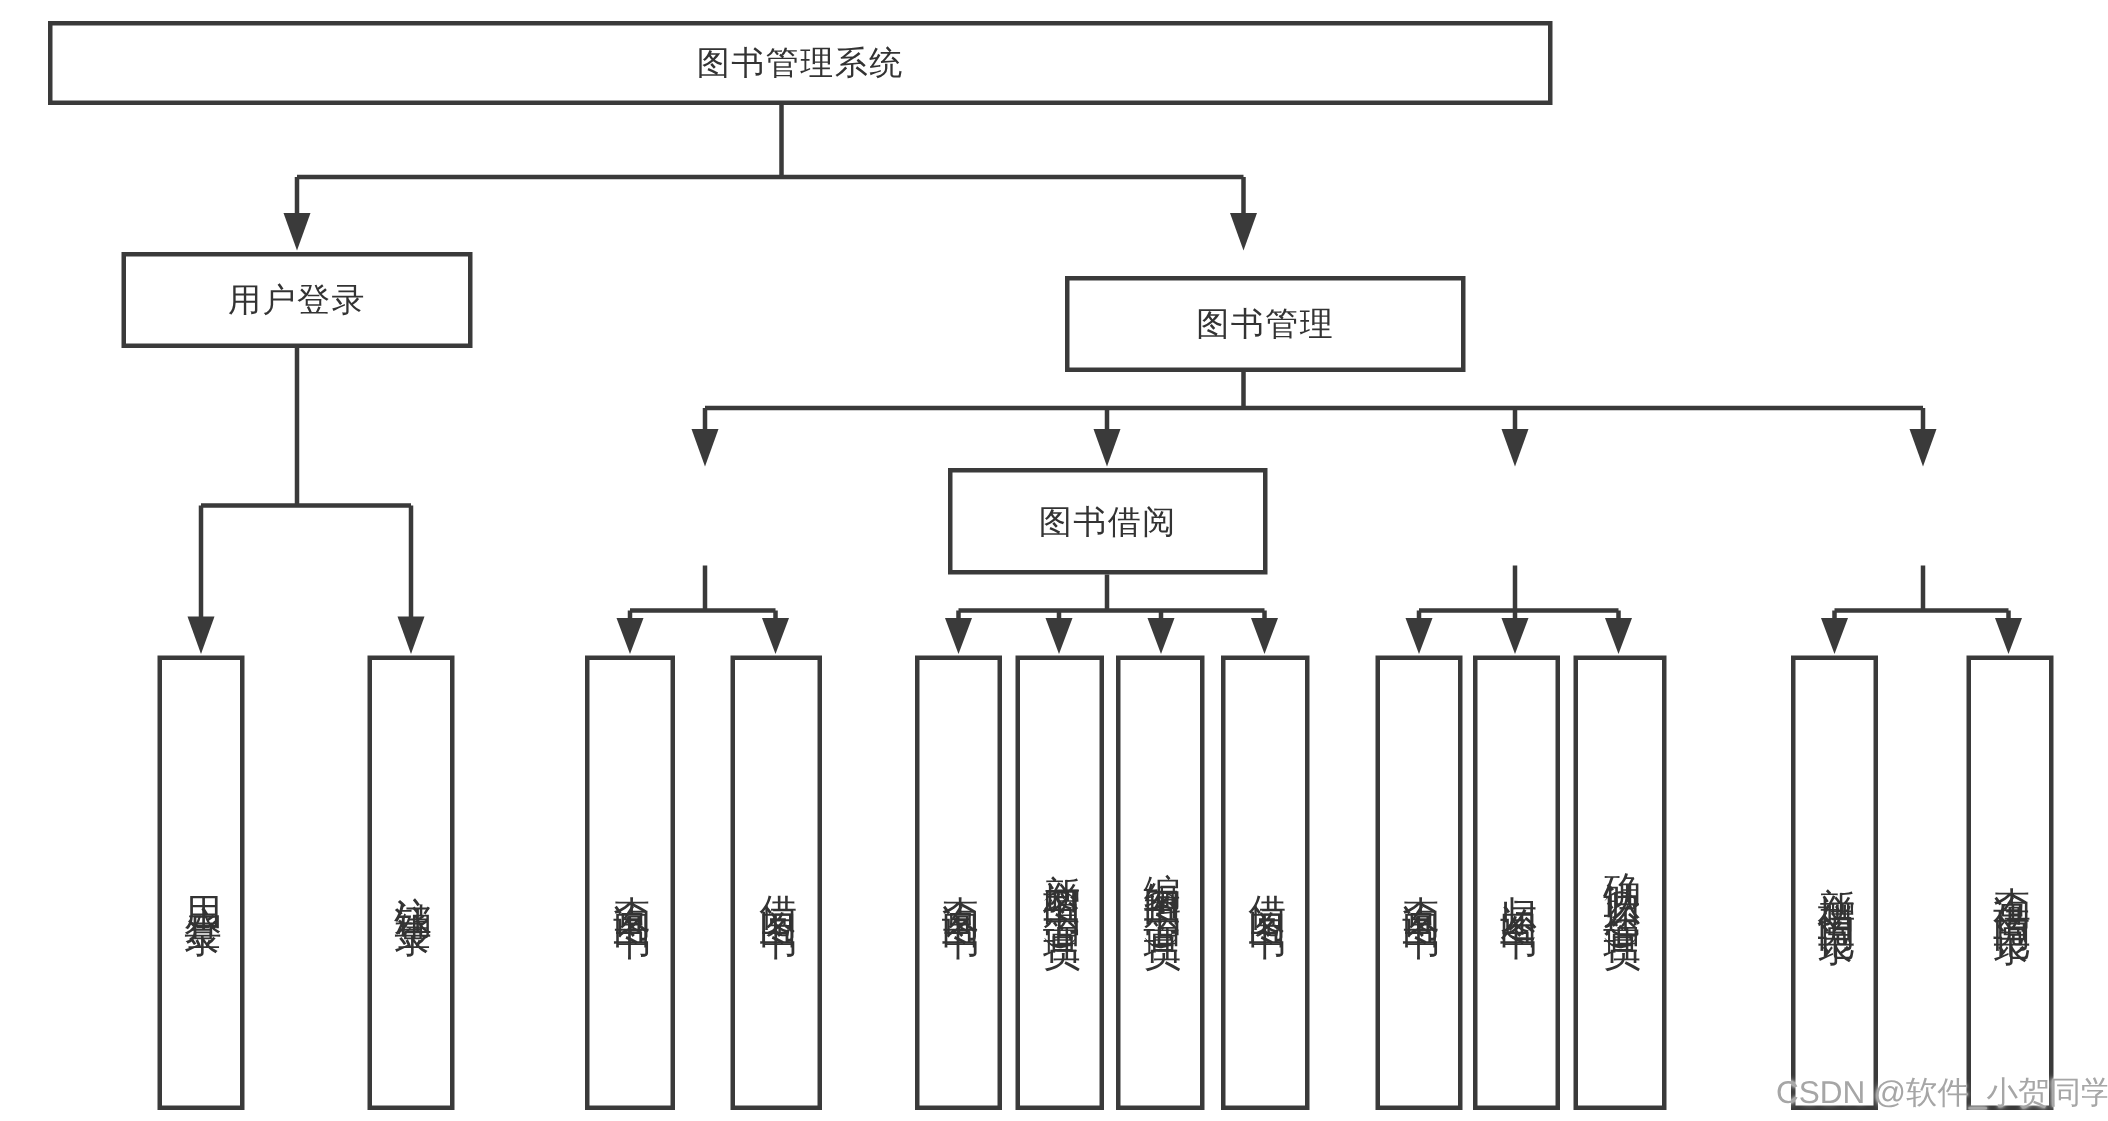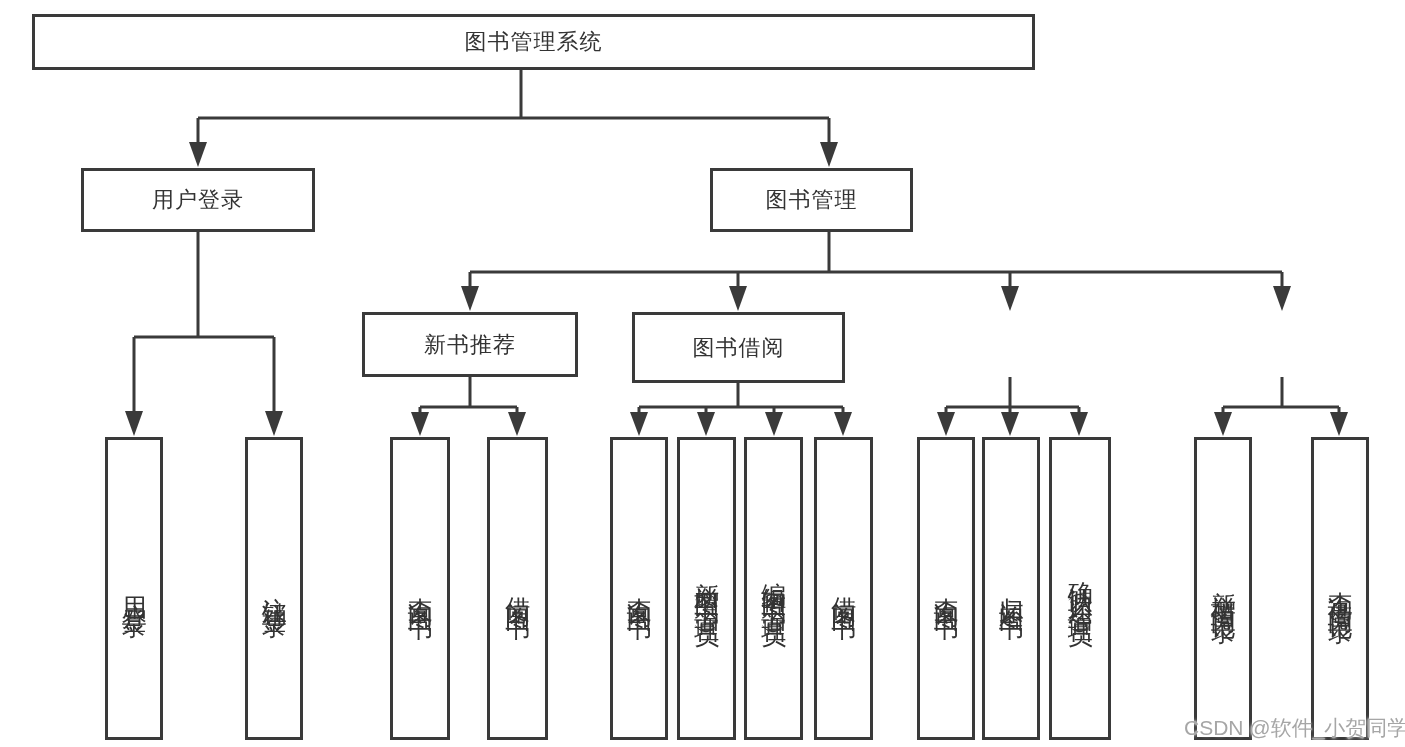--- a/index.html
+++ b/index.html
@@ -86,27 +86,24 @@
     </g>
   </svg>
 
   <div class="box root-box" style="left:21px;top:14px;width:1003px;height:56px;margin-left:11px;">
     <span>图书管理系统</span>
   </div>
 
   <div class="box h-box" style="left:81px;top:168px;width:234px;height:64px;">
     <span>用户登录</span>
   </div>
-  <div class="box h-box" style="left:710px;top:168px;width:203px;height:64px;">
+  <div class="box h-box" style="left:710px;top:184px;width:267px;height:64px;">
     <span>图书管理</span>
   </div>
 
-  <div class="box h-box" style="left:362px;top:312px;width:216px;height:65px;">
-    <span>新书推荐</span>
-  </div>
   <div class="box h-box" style="left:632px;top:312px;width:213px;height:71px;">
     <span>图书借阅</span>
   </div>
 
   <div class="box v-box" style="left:105px;top:437px;width:58px;height:303px;">
     <span>用户登录</span>
   </div>
   <div class="box v-box" style="left:245px;top:437px;width:58px;height:303px;">
     <span>注销登录</span>
   </div>

